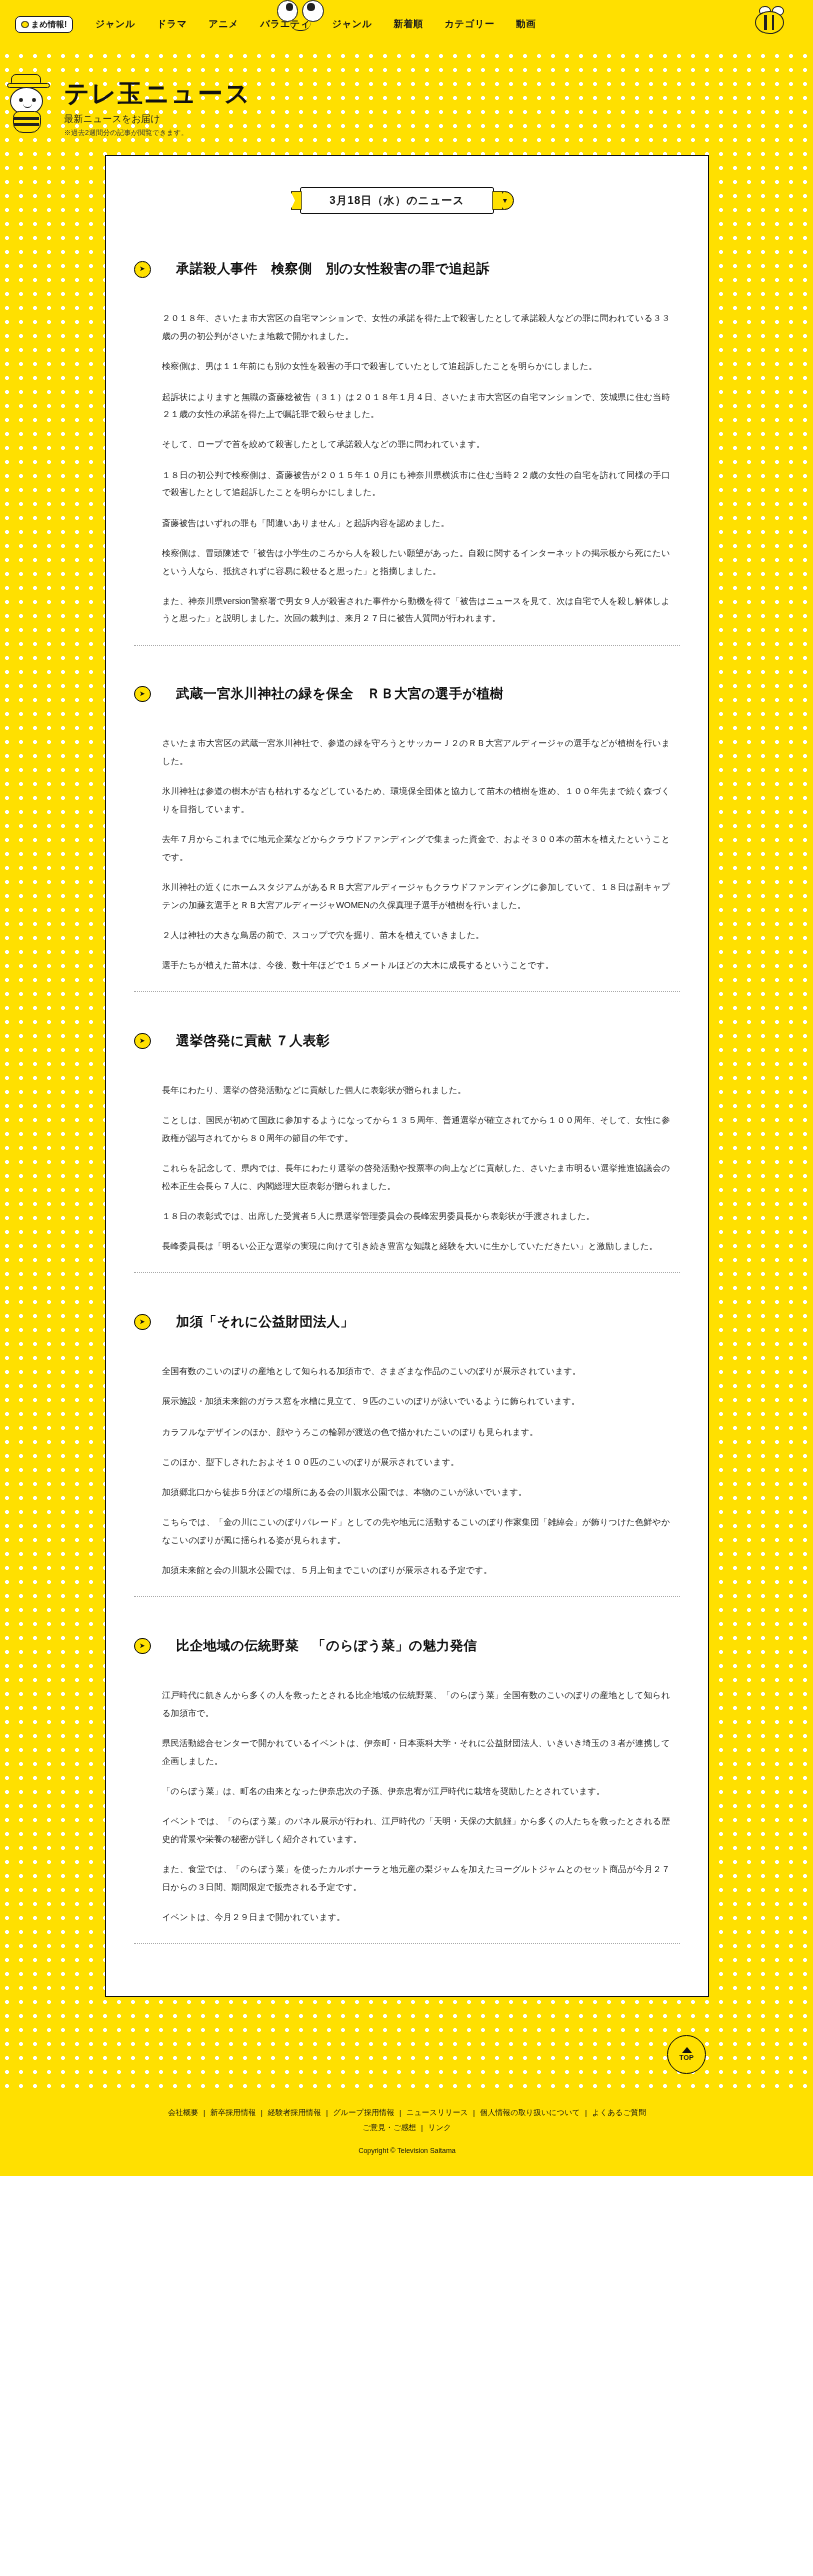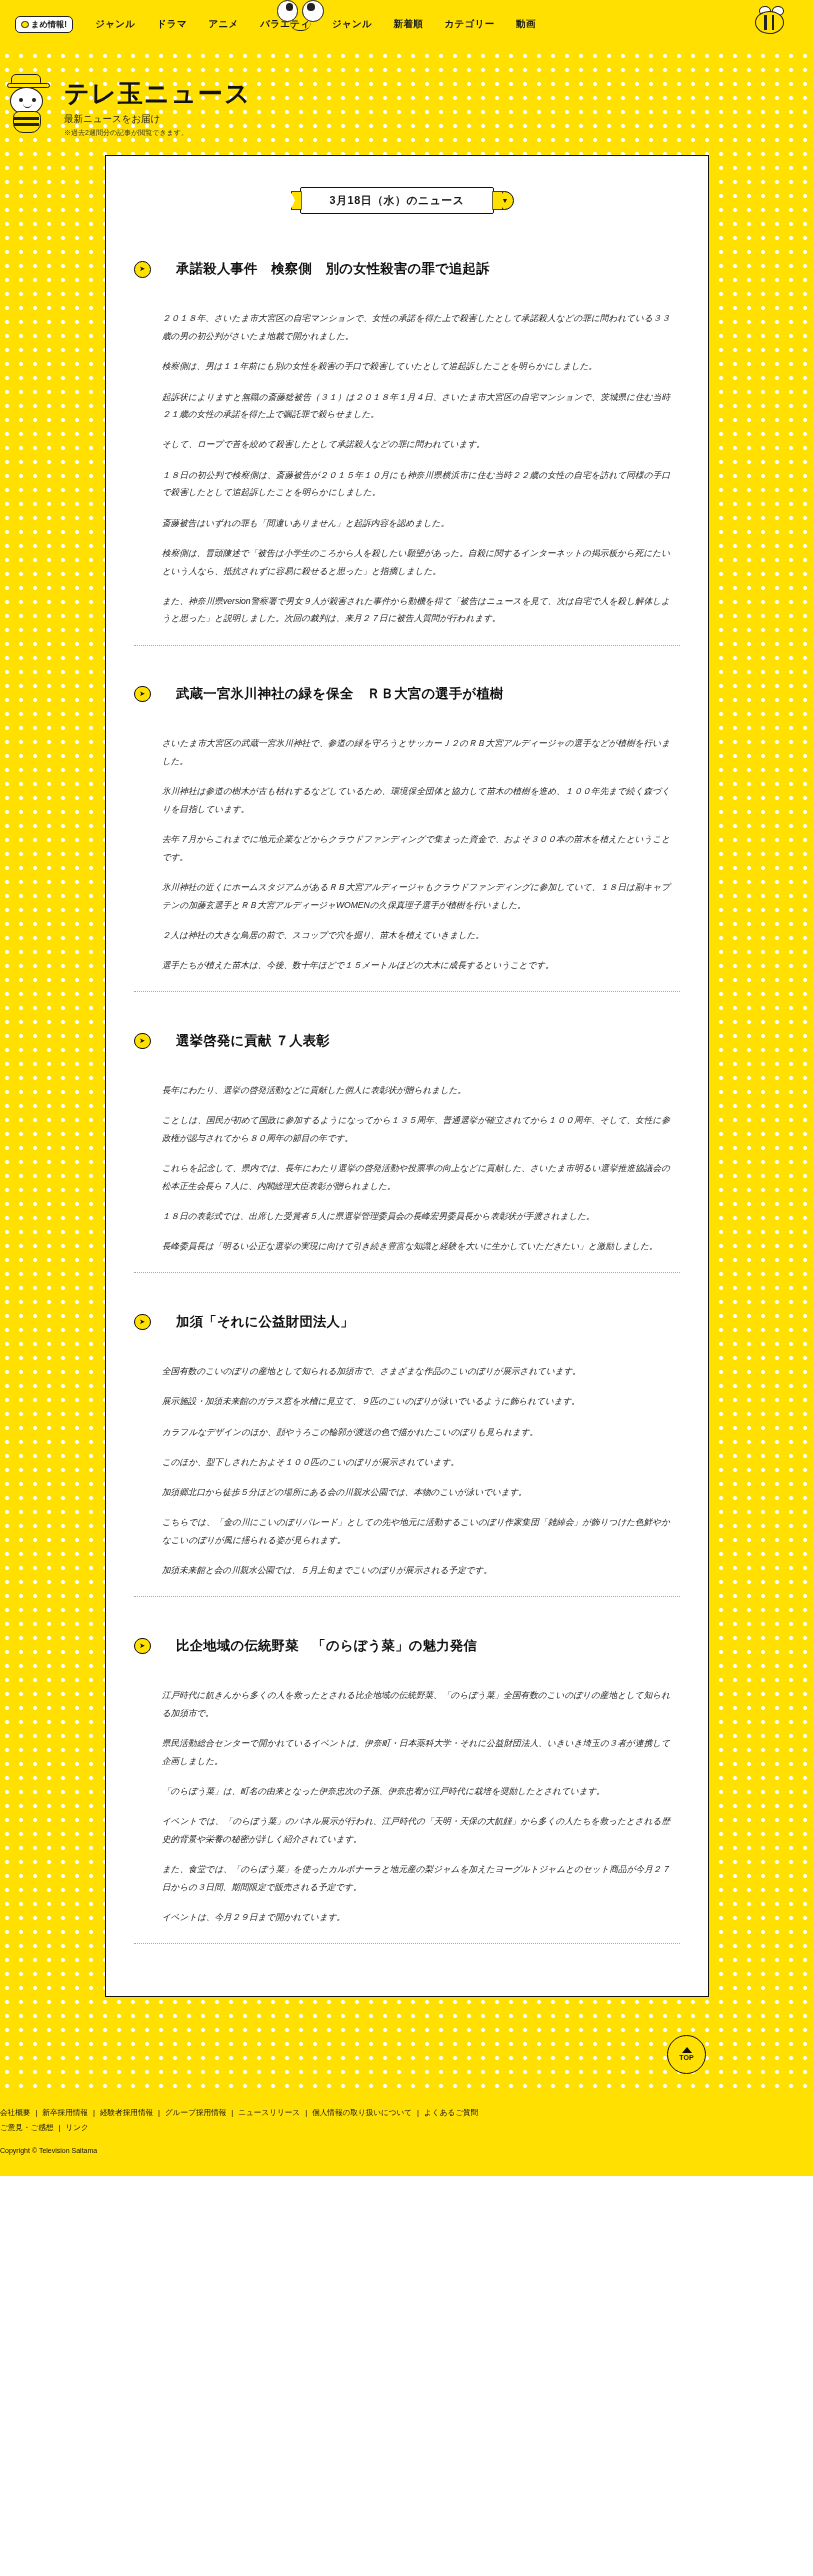--- a/index.html
+++ b/index.html
@@ -282,21 +282,20 @@
     color: #111;
     margin: 18px;
   }
   .article-body { padding: 0 10px 0 28px; }
   .article-body p {
     font-size: 8.6px;
     line-height: 2.05;
     margin: 0 0 12.7px 0;
     color: #222;
     text-align: justify;
-    font-style: italic;
   }
   .divider {
     border: none;
     border-top: 1.9px dotted #aaa;
     margin: 16.5px 0 21.6px 0;
   }
 
   
   .top-btn-row {
     display: flex;
@@ -320,20 +319,21 @@
     border-right: 5px solid transparent;
     border-bottom: 6.3px solid #111;
     margin-bottom: 1.3px;
   }
   .top-btn .lbl { font-size: 7px; font-weight: bold; }
 
   
   .footer {
     background: #ffe000;
     padding: 16.5px 0 21.6px 0;
+    text-align: center;
   }
   .footer-links {
     font-size: 7.6px;
     color: #111;
     margin-bottom: 11.4px;
     line-height: 2;
   }
   .footer-links span.sep { margin: 0 5px; color: #111; }
   .footer-links a {
     color: #111;

